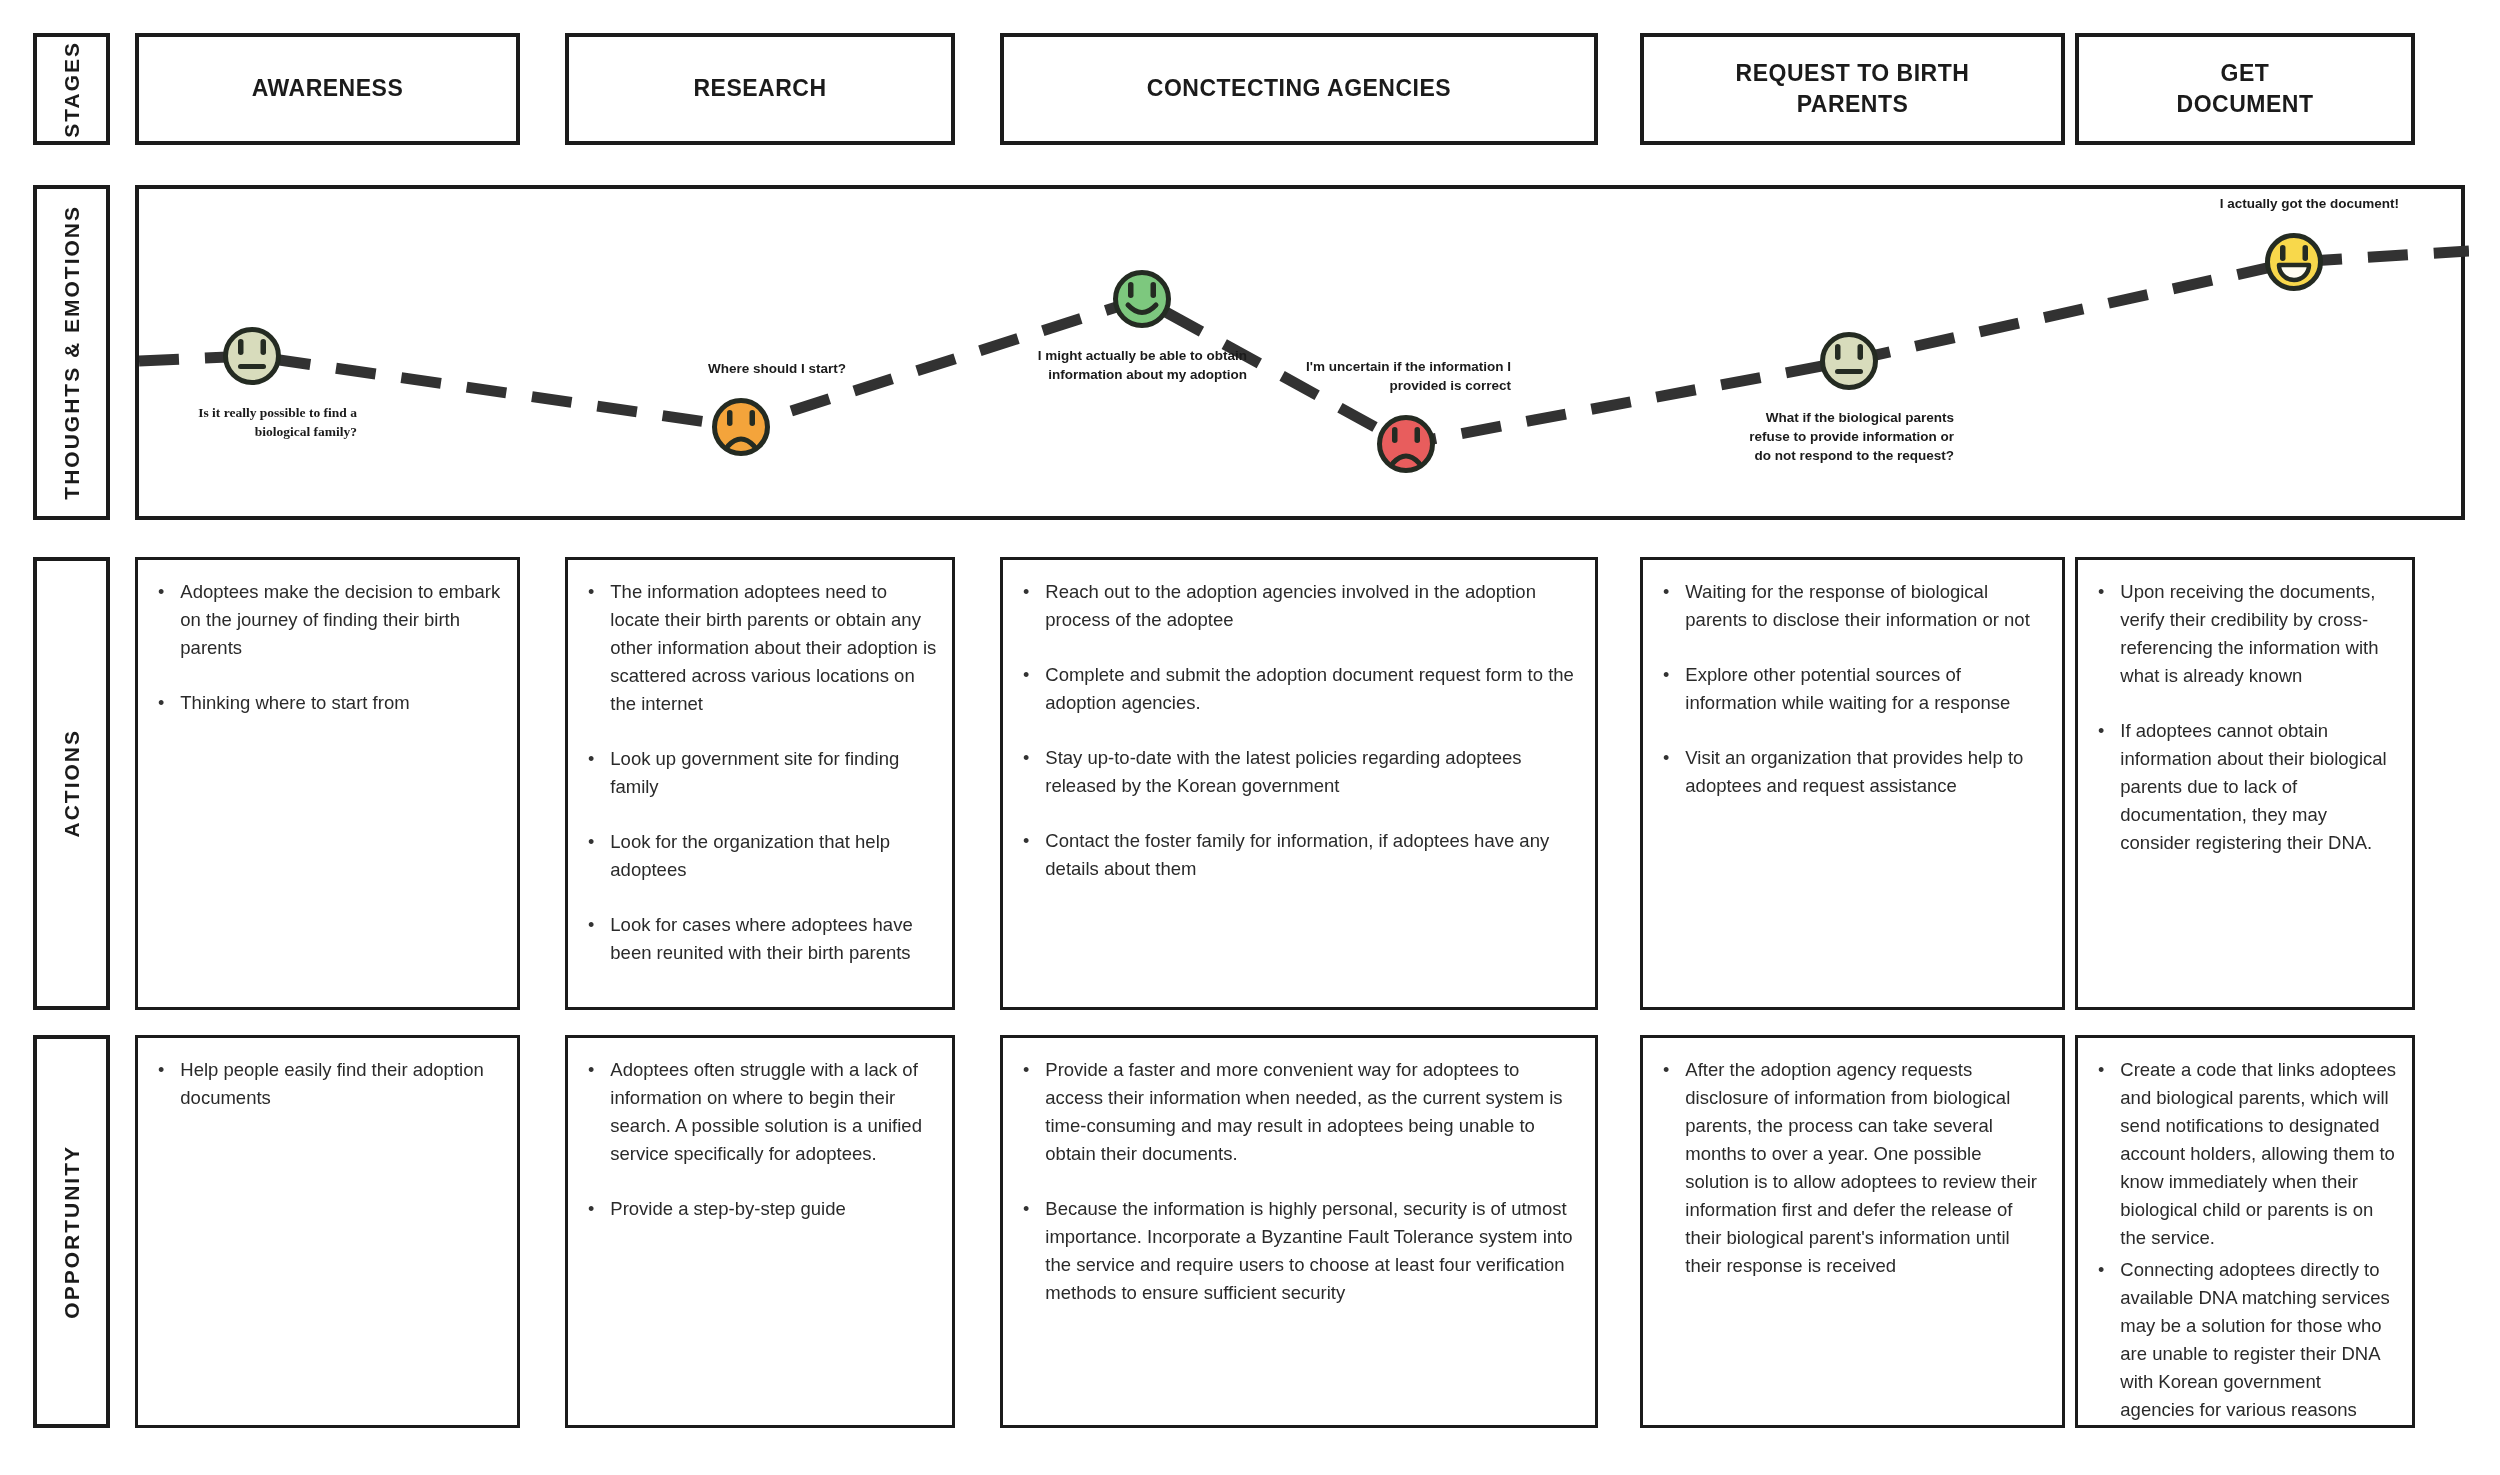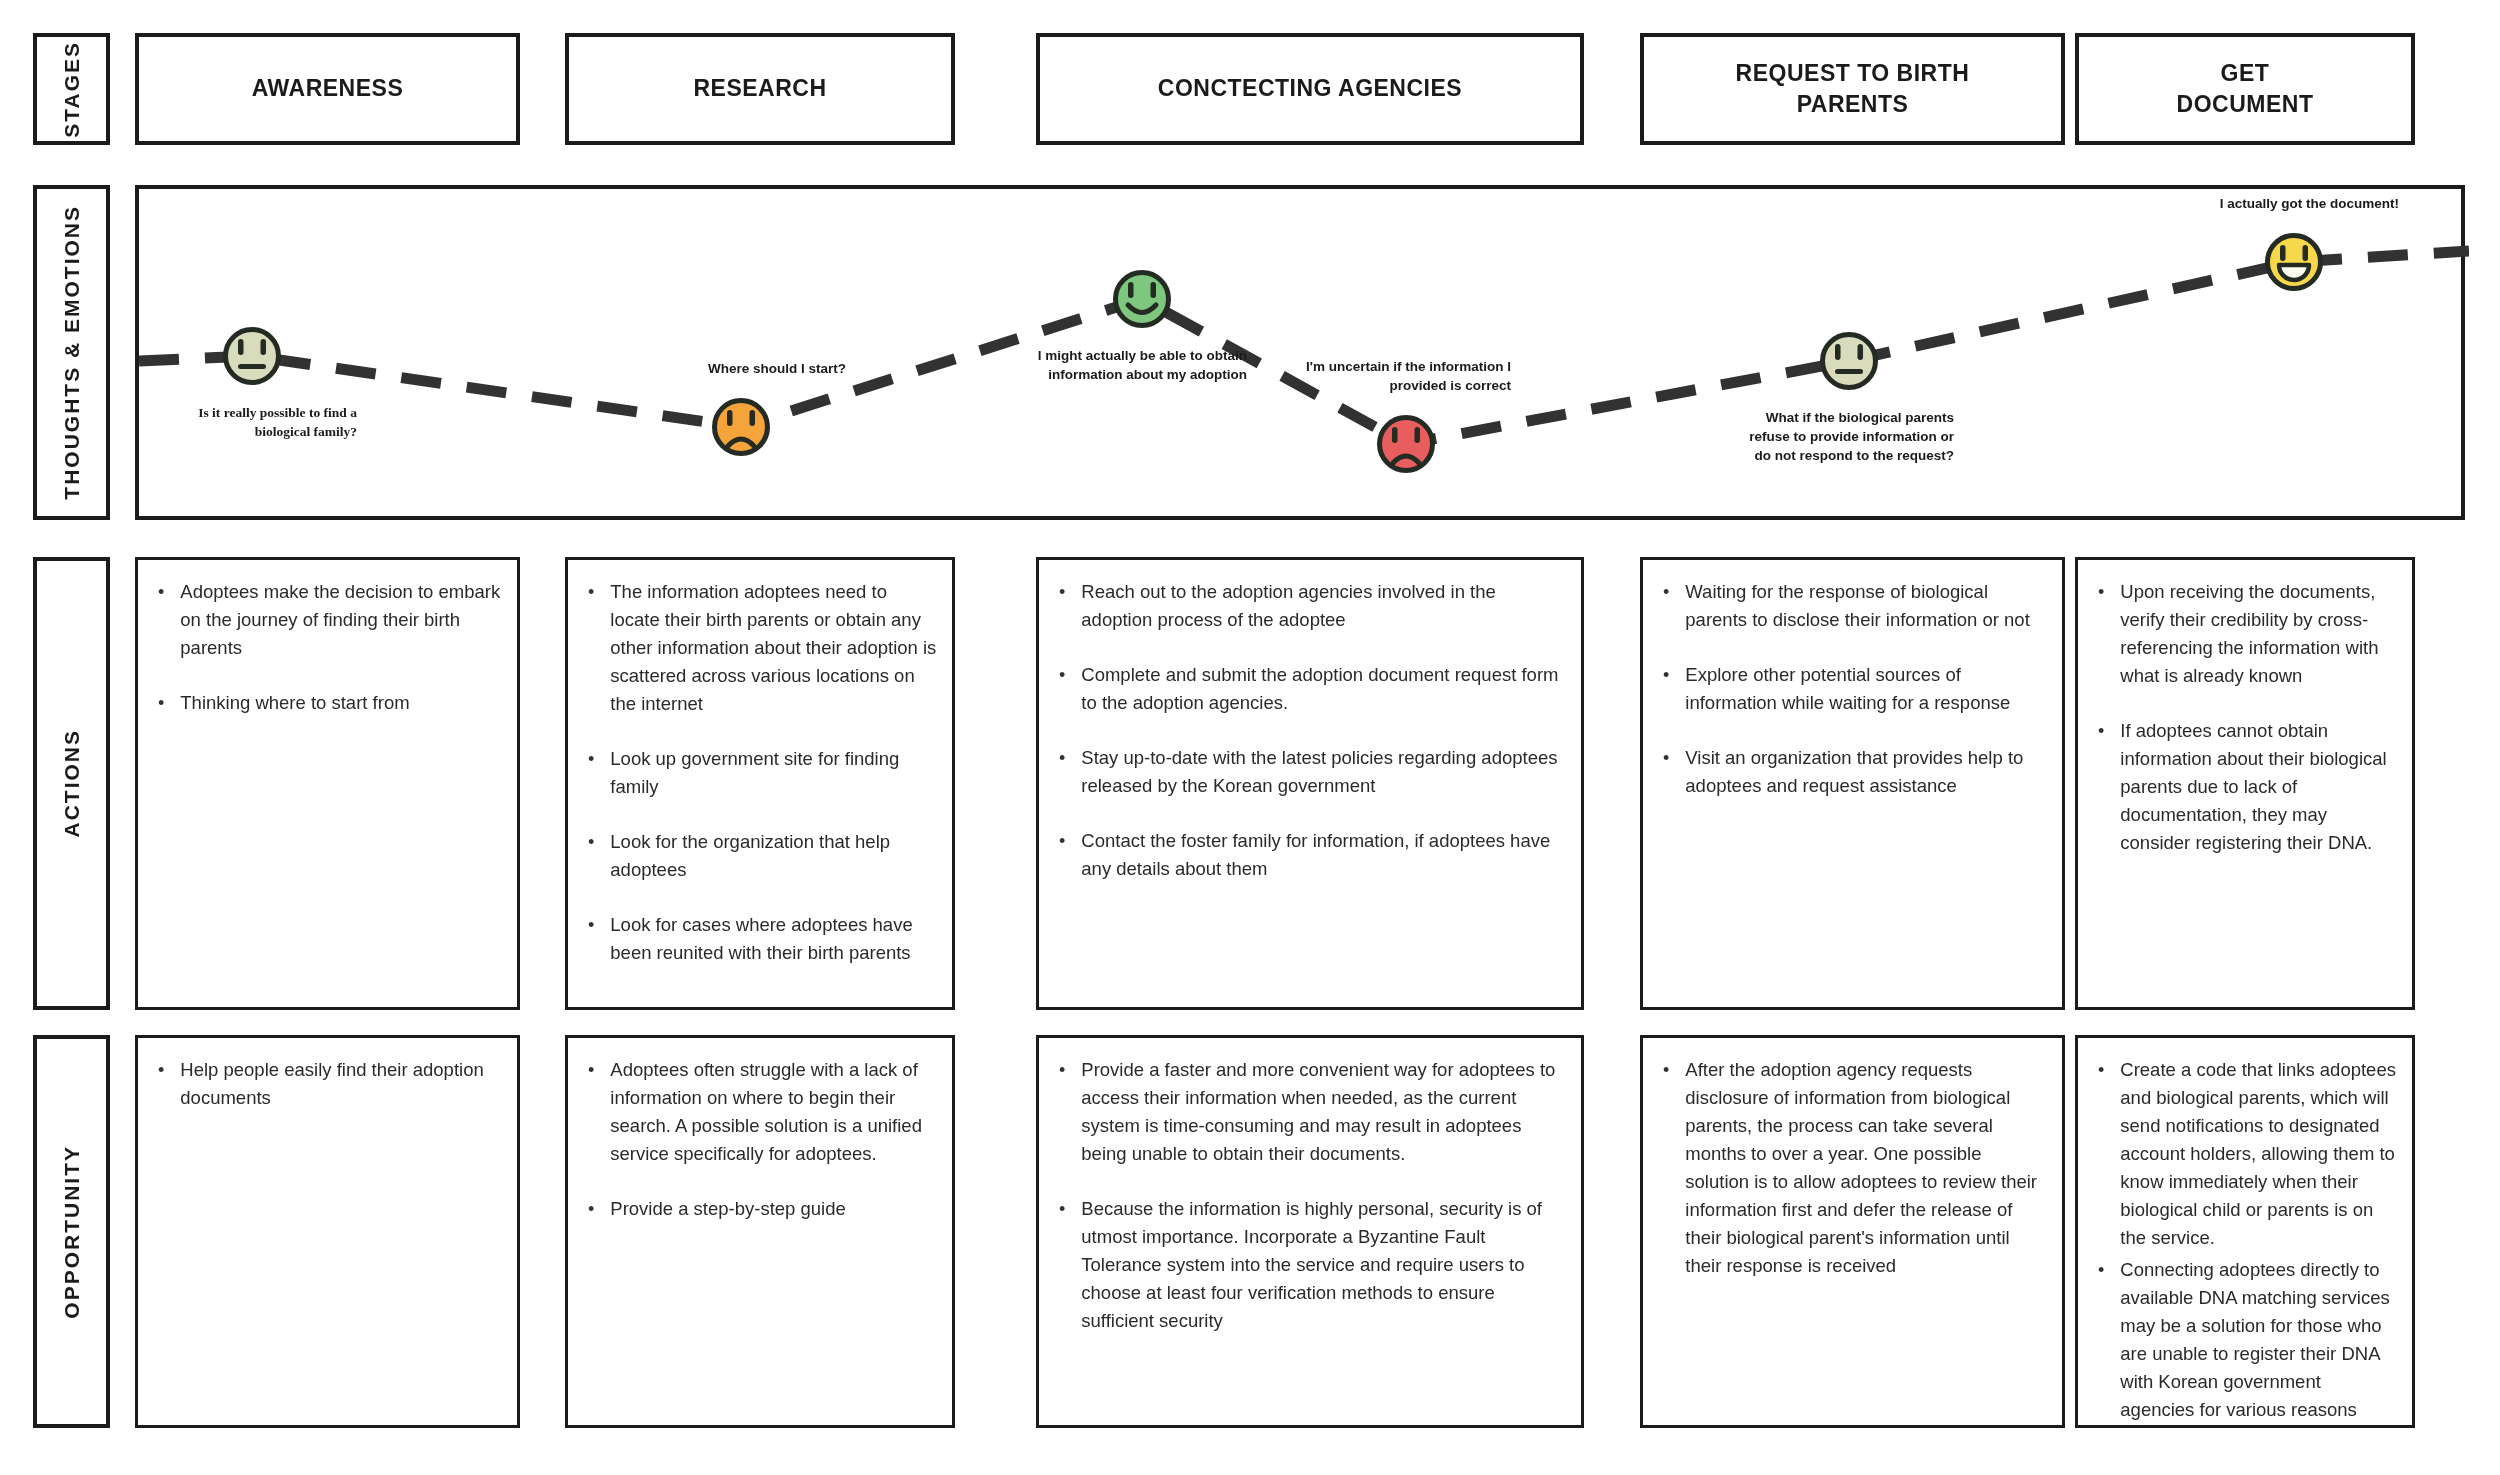--- a/index.html
+++ b/index.html
@@ -3,21 +3,21 @@
 <meta charset="utf-8">
 <style>
   html,body{margin:0;padding:0;background:#ffffff;}
   .canvas{
     position:relative;width:2500px;height:1475px;background:#ffffff;overflow:hidden;
     font-family:"Liberation Sans", sans-serif;color:#222;
   }
   
   .c1{left:135px;width:385px;}
   .c2{left:565px;width:390px;}
-  .c3{left:1000px;width:548px;margin-left:36px;}
+  .c3{left:1000px;width:598px;}
   .c4{left:1640px;width:425px;}
   .c5{left:2075px;width:340px;}
   
   .row-stages{top:33px;height:112px;}
   .row-actions{top:557px;height:453px;}
   .row-opp{top:1035px;height:393px;}
 
   .side-box{
     position:absolute;left:33px;width:77px;
     border:4px solid #1b1b1b;background:#fff;box-sizing:border-box;

